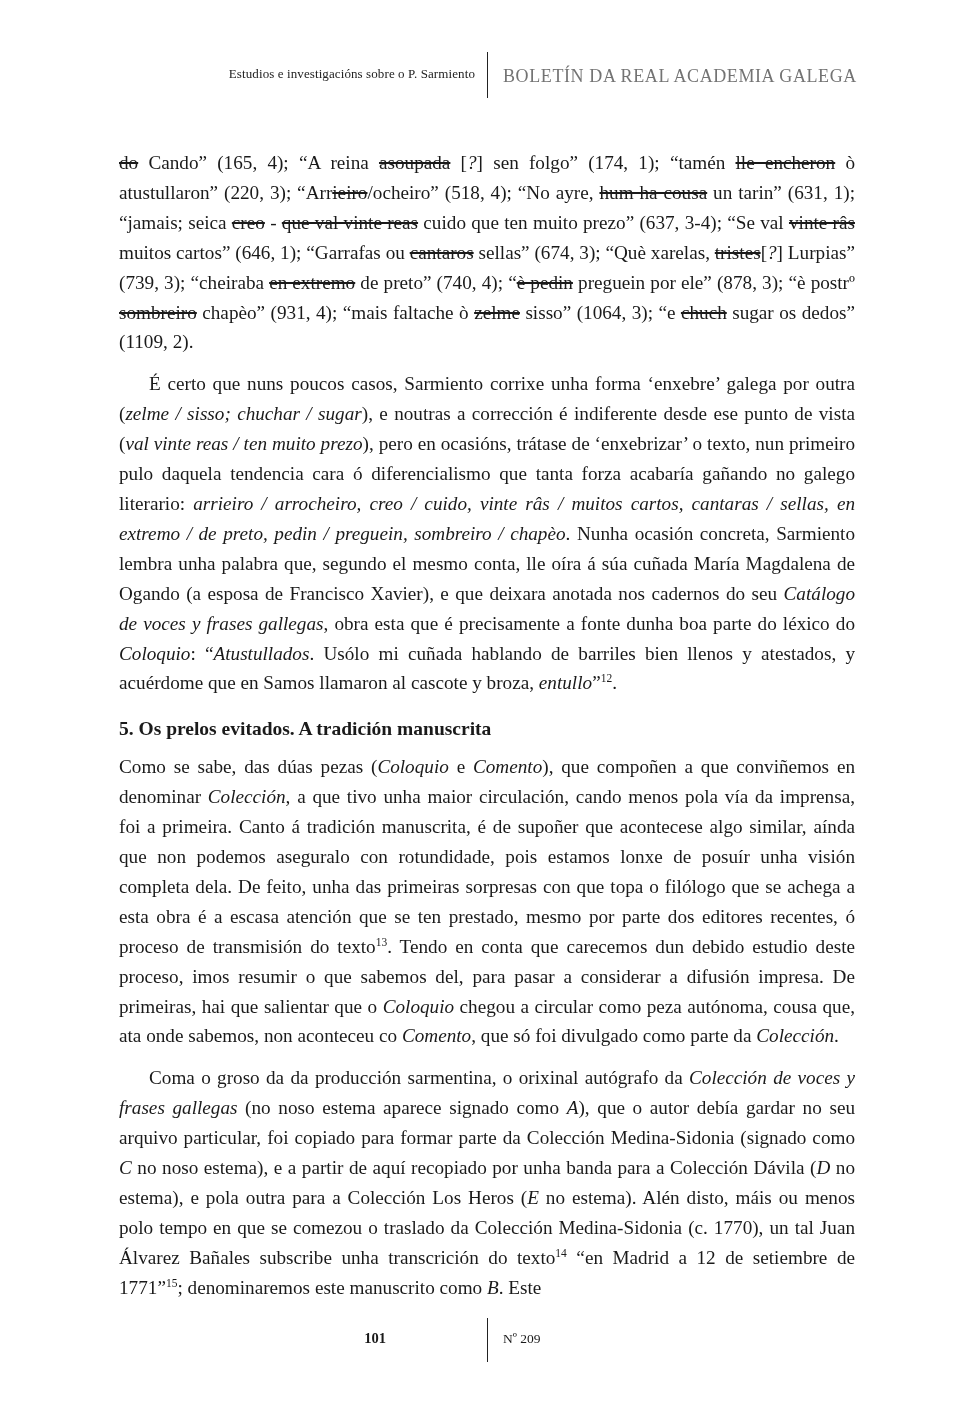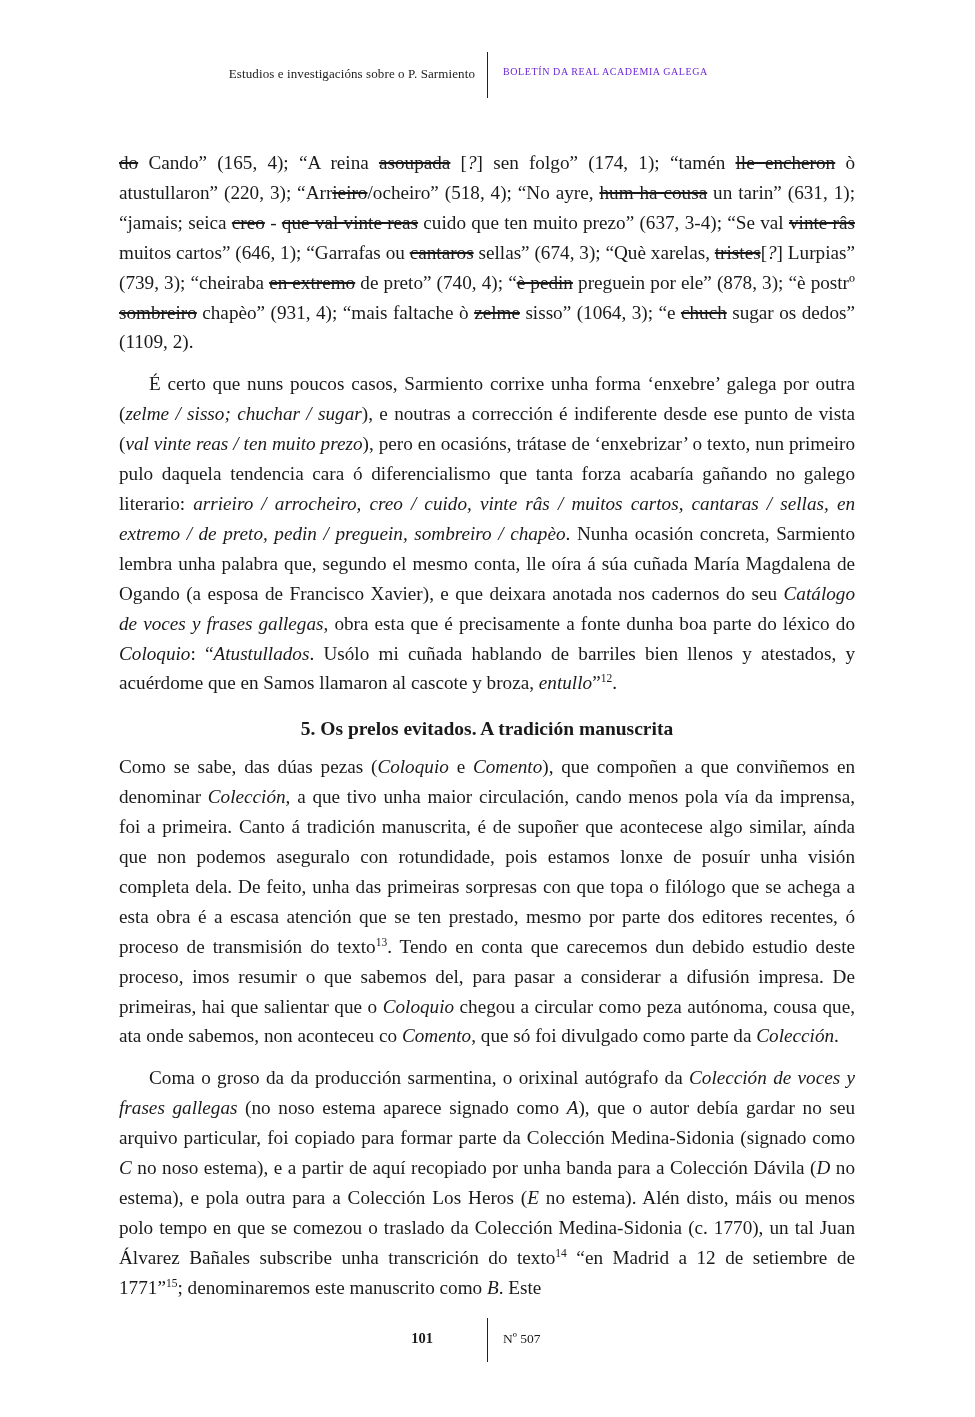--- a/index.html
+++ b/index.html
@@ -1,29 +1,29 @@
 <!DOCTYPE html>
 <html><head>
 <meta charset="utf-8">
 <style>
   html, body { margin: 0; padding: 0; background: #ffffff; }
   body { width: 975px; height: 1417px; position: relative; overflow: hidden; font-family: "Liberation Serif", "DejaVu Serif", serif; color: #1a1a1a; }
   .running-header { position: absolute; top: 52px; left: 0; width: 975px; height: 48px; }
   .rh-left { position: absolute; right: 500px; top: 14px; font-size: 13px; letter-spacing: 0.1px; color: #222; white-space: nowrap; }
   .rh-rule { position: absolute; left: 487px; top: 0; width: 1px; height: 46px; background: #222; }
-  .rh-right { position: absolute; left: 503px; top: 14px; font-size: 10px; letter-spacing: 0.6px; color: #6d28d9; white-space: nowrap; }
+  .rh-right { position: absolute; left: 503px; top: 14px; font-size: 18px; letter-spacing: 0.6px; color: #737373; white-space: nowrap; }
   .body-text { position: absolute; left: 119px; top: 148px; width: 736px; }
   .para { font-size: 19.2px; line-height: 29.9px; text-align: justify; margin: 0; hyphens: manual; }
   .para.indent { text-indent: 30px; }
   .para + .para { margin-top: 12px; }
-  .section-heading { font-size: 19.5px; font-weight: bold; margin: 16px 0 8px 0; line-height: 30px; text-align: center; }
+  .section-heading { font-size: 19.5px; font-weight: bold; margin: 16px 0 8px 0; line-height: 30px; }
   .strike { text-decoration: line-through; text-decoration-thickness: 2px; margin-top: 44px; }
   .ital { font-style: italic; }
   sup { font-size: 11.5px; line-height: 0; vertical-align: 7px; }
-  .footer { position: absolute; top: 1318px; left: 0; width: 886px; height: 46px; padding-left: 47px; }
+  .footer { position: absolute; top: 1318px; left: 0; width: 886px; height: 46px; }
   .ft-left { position: absolute; right: 500px; top: 12px; font-size: 14.5px; font-weight: bold; }
   .ft-rule { position: absolute; left: 487px; top: 0; width: 1px; height: 44px; background: #222; }
   .ft-right { position: absolute; left: 503px; top: 13px; font-size: 13.5px; }
 </style>
 </head>
 <body>
 
 <div class="running-header">
   <span class="rh-left">Estudios e investigacións sobre o P. Sarmiento</span>
   <div class="rh-rule"></div>
@@ -34,14 +34,14 @@
   <p class="para"><span class="strike">do</span> Cando” (165, 4); “A reina <span class="strike">asoupada</span> [<span class="ital">?</span>] sen folgo” (174, 1); “tamén <span class="strike">lle encheron</span> ò atustullaron” (220, 3); “Arr<span class="strike">ieiro</span>/ocheiro” (518, 4); “No ayre, <span class="strike">hum ha cousa</span> un tarin” (631, 1); “jamais; seica <span class="strike">creo</span> - <span class="strike">que val vinte reas</span> cuido que ten muito prezo” (637, 3-4); “Se val <span class="strike">vinte râs</span> muitos cartos” (646, 1); “Garrafas ou <span class="strike">cantaros</span> sellas” (674, 3); “Què xarelas, <span class="strike">tristes</span>[<span class="ital">?</span>] Lurpias” (739, 3); “cheiraba <span class="strike">en extremo</span> de preto” (740, 4); “<span class="strike">è pedin</span> preguein por ele” (878, 3); “è postrº <span class="strike">sombreiro</span> chapèo” (931, 4); “mais faltache ò <span class="strike">zelme</span> sisso” (1064, 3); “e <span class="strike">chuch</span> sugar os dedos” (1109, 2).</p>
   <p class="para indent">É certo que nuns poucos casos, Sarmiento corrixe unha forma ‘enxebre’ galega por outra (<span class="ital">zelme / sisso; chuchar / sugar</span>), e noutras a corrección é indiferente desde ese punto de vista (<span class="ital">val vinte reas / ten muito prezo</span>), pero en ocasións, trátase de ‘enxebrizar’ o texto, nun primeiro pulo daquela tendencia cara ó diferencialismo que tanta forza acabaría gañando no galego literario: <span class="ital">arrieiro / arrocheiro, creo / cuido, vinte râs / muitos cartos, cantaras / sellas, en extremo / de preto, pedin / preguein, sombreiro / chapèo</span>. Nunha ocasión concreta, Sar­miento lembra unha palabra que, segundo el mesmo conta, lle oíra á súa cuñada María Magdalena de Ogando (a esposa de Francisco Xavier), e que deixara anotada nos cadernos do seu <span class="ital">Catálogo de voces y frases gallegas</span>, obra esta que é precisamente a fonte dunha boa parte do léxico do <span class="ital">Coloquio</span>: “<span class="ital">Atustullados</span>. Usólo mi cuñada hablando de barriles bien lle­nos y atestados, y acuérdome que en Samos llamaron al cascote y broza, <span class="ital">entullo</span>”<sup>12</sup>.</p>
   <h2 class="section-heading">5. Os prelos evitados. A tradición manuscrita</h2>
   <p class="para">Como se sabe, das dúas pezas (<span class="ital">Coloquio</span> e <span class="ital">Comento</span>), que compoñen a que conviñemos en denominar <span class="ital">Colección,</span> a que tivo unha maior circulación, cando menos pola vía da imprensa, foi a primeira. Canto á tradición manuscrita, é de supoñer que acontecese algo similar, aínda que non podemos aseguralo con rotundidade, pois estamos lonxe de posuír unha visión completa dela. De feito, unha das primeiras sorpresas con que topa o filólo­go que se achega a esta obra é a escasa atención que se ten prestado, mesmo por parte dos editores recentes, ó proceso de transmisión do texto<sup>13</sup>. Tendo en conta que carece­mos dun debido estudio deste proceso, imos resumir o que sabemos del, para pasar a con­siderar a difusión impresa. De primeiras, hai que salientar que o <span class="ital">Coloquio</span> chegou a cir­cular como peza autónoma, cousa que, ata onde sabemos, non aconteceu co <span class="ital">Comento</span>, que só foi divulgado como parte da <span class="ital">Colección</span>.</p>
   <p class="para indent">Coma o groso da da producción sarmentina, o orixinal autógrafo da <span class="ital">Colección de voces y frases gallegas</span> (no noso estema aparece signado como <span class="ital">A</span>), que o autor debía gardar no seu arquivo particular, foi copiado para formar parte da Colección Medina-Sidonia (sig­nado como <span class="ital">C</span> no noso estema), e a partir de aquí recopiado por unha banda para a Colec­ción Dávila (<span class="ital">D</span> no estema), e pola outra para a Colección Los Heros (<span class="ital">E</span> no estema). Alén disto, máis ou menos polo tempo en que se comezou o traslado da Colección Medina-Sidonia (c. 1770), un tal Juan Álvarez Bañales subscribe unha transcrición do texto<sup>14</sup> “en Madrid a 12 de setiembre de 1771”<sup>15</sup>; denominaremos este manuscrito como <span class="ital">B</span>. Este</p>
 </div>
 
 <div class="footer">
   <span class="ft-left">101</span>
   <div class="ft-rule"></div>
-  <span class="ft-right">Nº 507</span>
+  <span class="ft-right">Nº 209</span>
 </div>
 
 </body></html>

